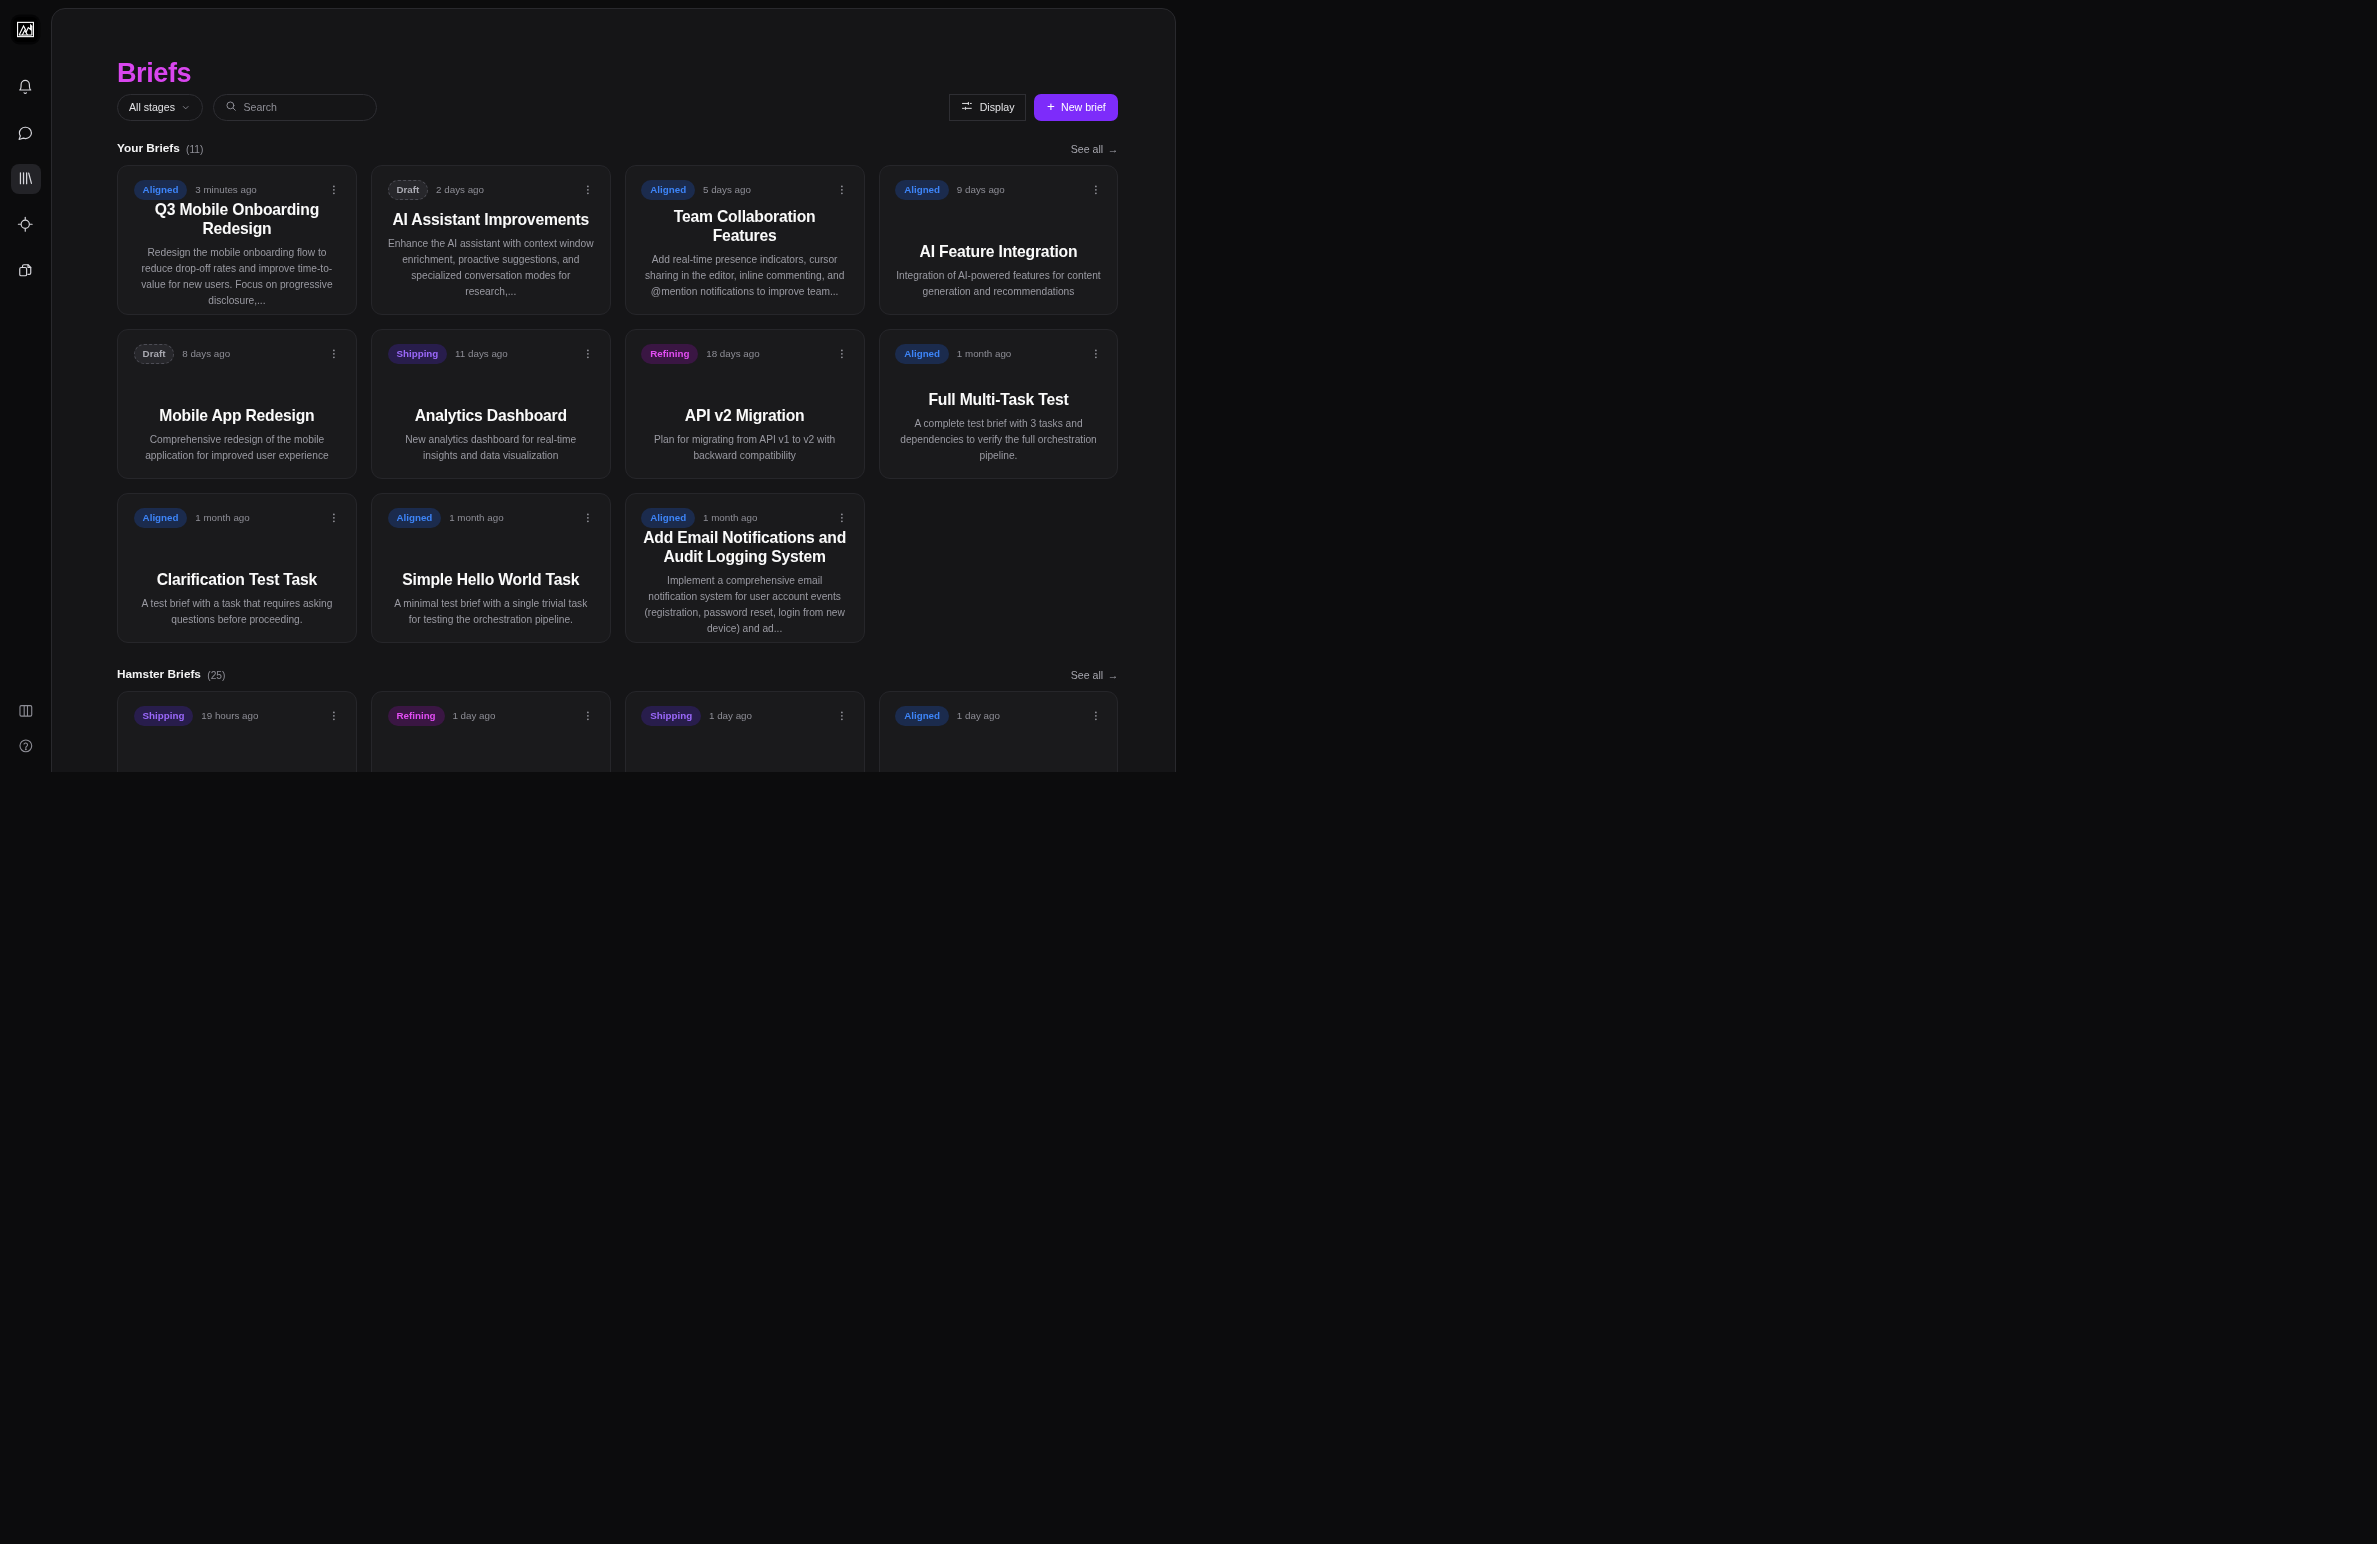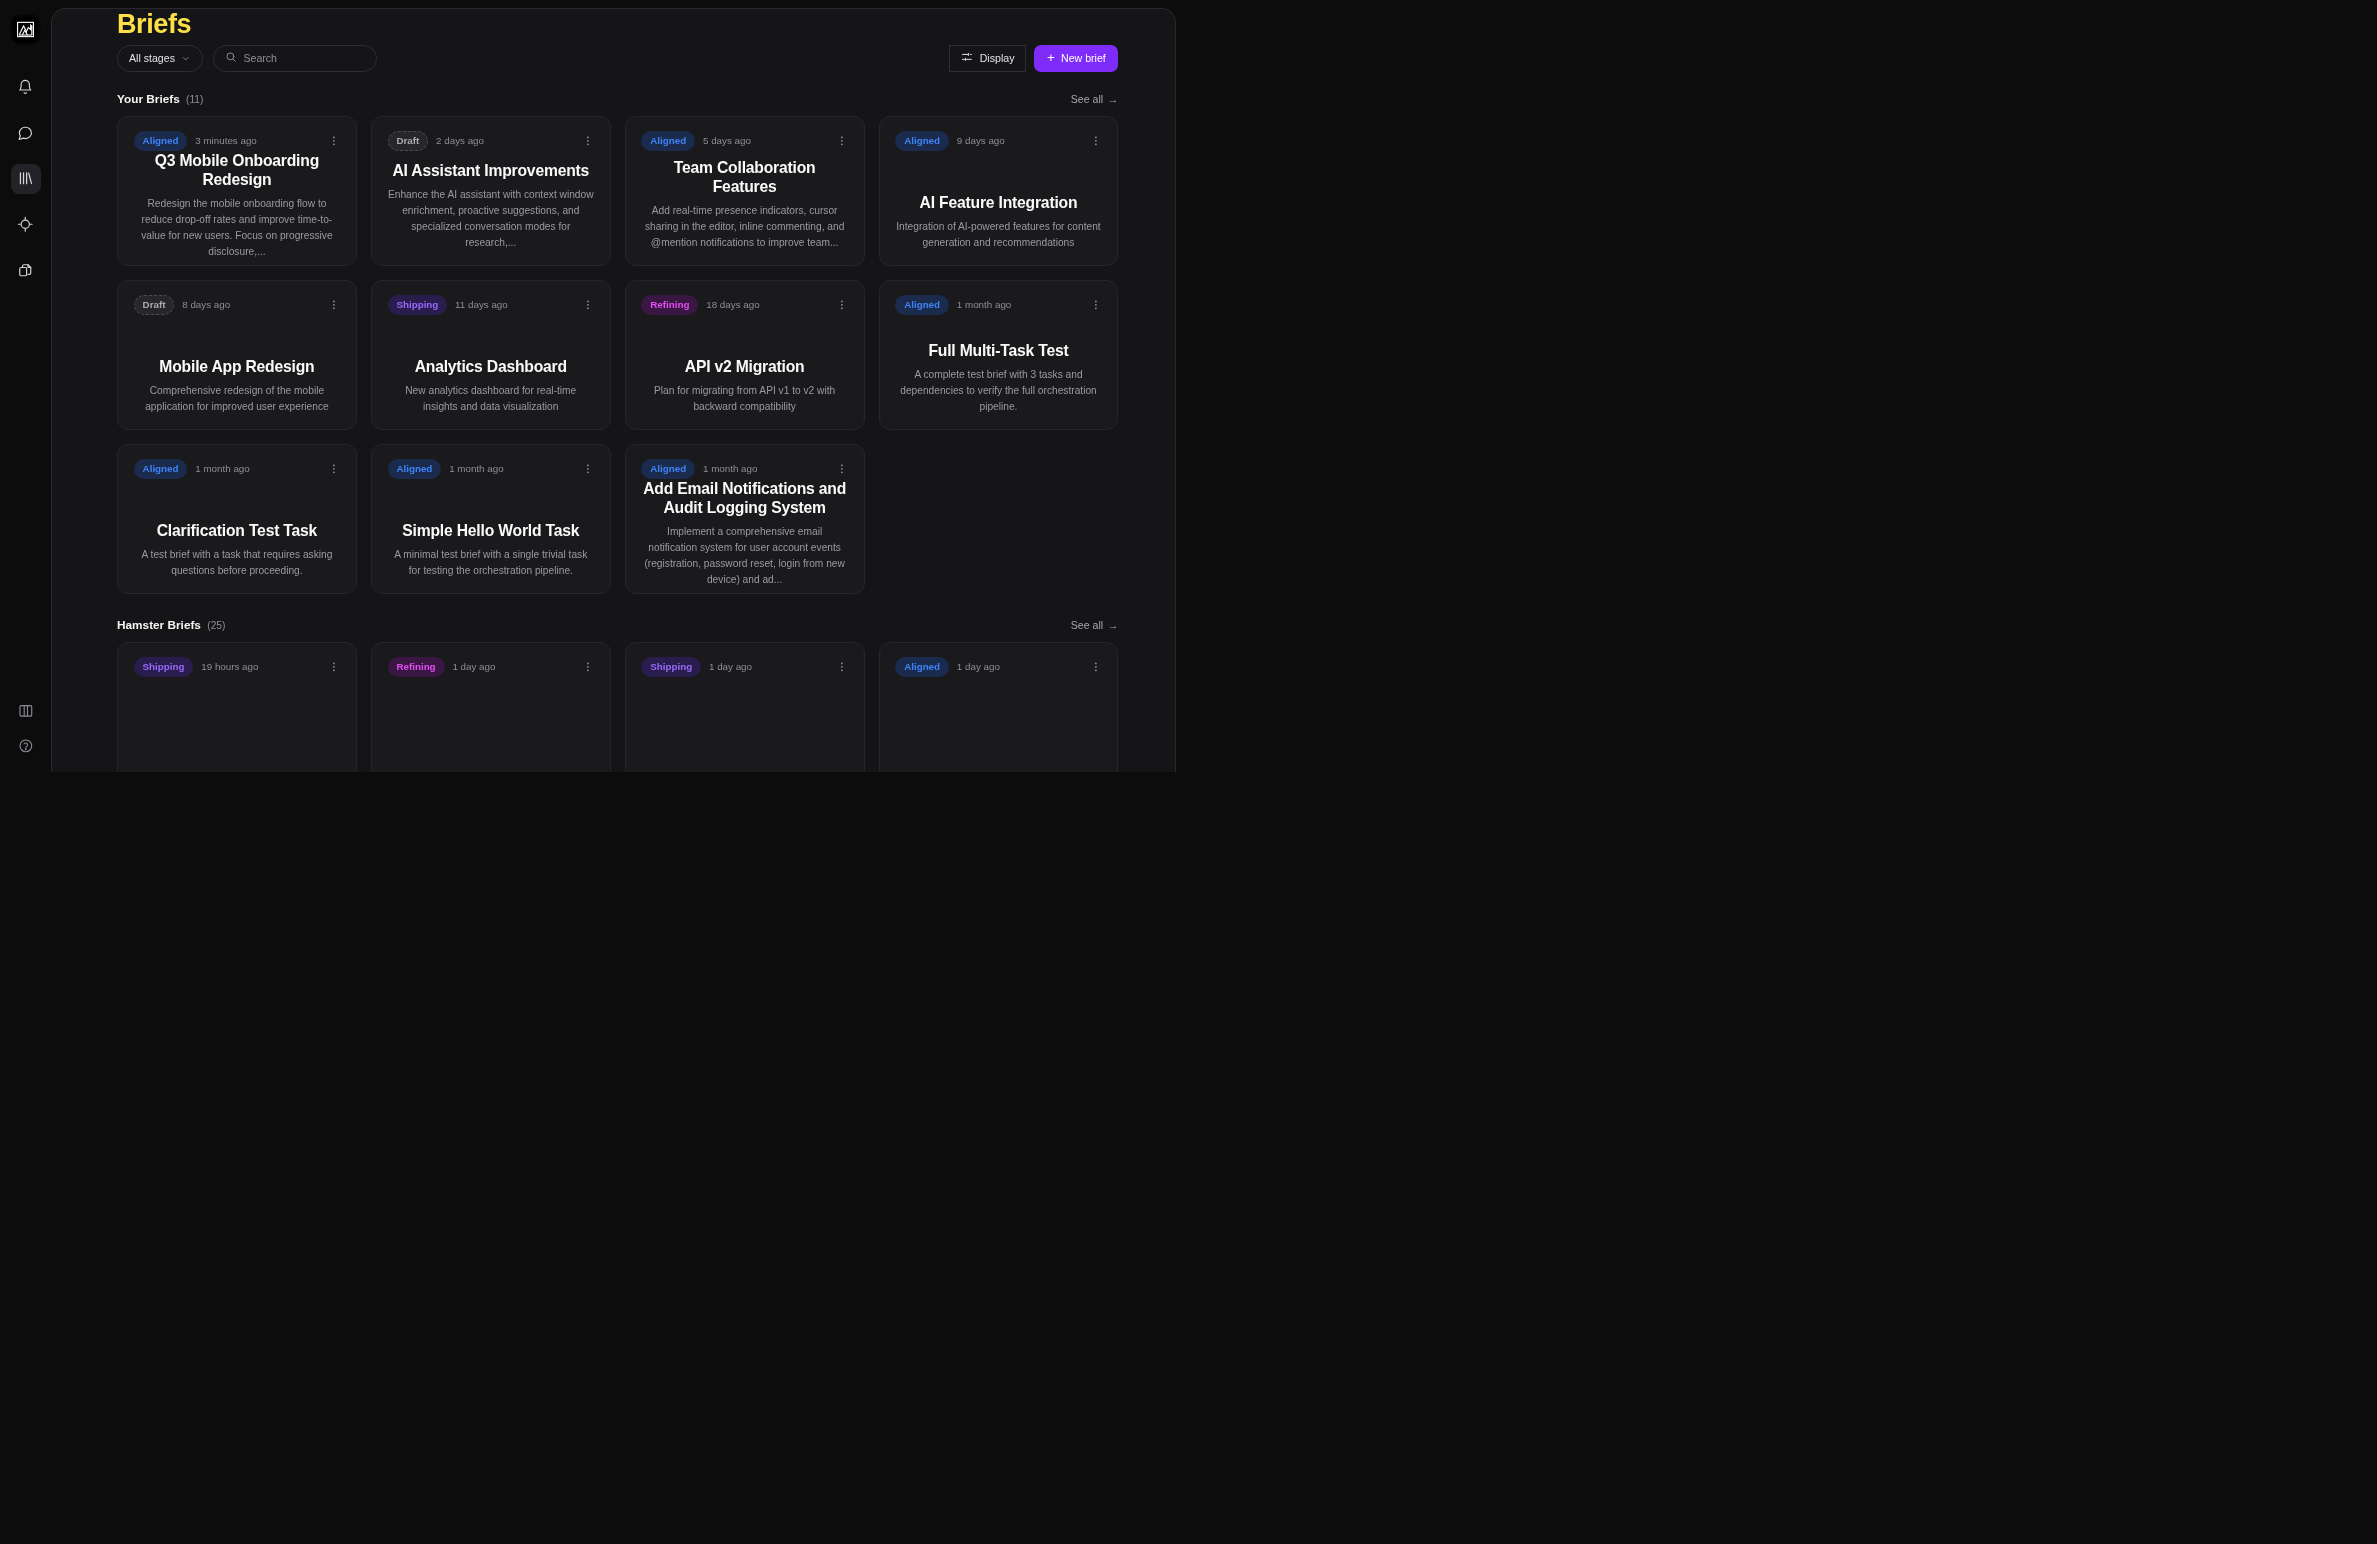--- a/index.html
+++ b/index.html
@@ -33,21 +33,21 @@
   .side-icon svg { display:block; }
 
   
   .panel {
     position:absolute; left:51px; top:7.9px; right:12.6px; bottom:-11px;
     background:#151517; border:0.8px solid #29292d;
     border-radius:14px 14px 0 0; overflow:hidden;
   }
   .content { padding:0 57px 0 65px; }
 
-  .page-title { font-size:27px; font-weight:700; letter-spacing:-0.4px; color:#fde047; }
+  .page-title { font-size:27px; font-weight:700; letter-spacing:-0.4px; margin-top:49px; color:#d946ef; }
 
   
   .toolbar { display:flex; align-items:center; margin-top:5px; gap:10px; }
   .stage-filter {
     height:27px; padding:0 11px; border:0.8px solid #2e2e33; border-radius:13.4px;
     display:flex; align-items:center; gap:6.3px; font-size:10.6px; color:#e4e4e7;
     background:transparent; cursor:pointer;
   }
   .stage-filter .chev { color:#8e8e96; display:flex; }
   .searchbox {
@@ -69,21 +69,21 @@
   }
   .btn-new {
     height:27px; padding:0 12.6px; border:none; border-radius:7px;
     background:#7d2cfa; color:#fff; font-size:10.6px;
     display:flex; align-items:center; gap:6.3px; cursor:pointer;
     font-family:inherit;
   }
   .btn-new .plus { font-size:13.4px; font-weight:400; line-height:1; margin-top:-0.8px; }
 
   
-  .section-head { display:flex; align-items:center; margin-top:20.4px; }
+  .section-head { display:flex; align-items:flex-end; margin-top:20.4px; }
   .section-title { font-size:11.8px; font-weight:700; color:#f4f4f5; }
   .section-count { font-size:10.2px; color:#8e8e96; margin-left:6.3px; }
   .see-all { margin-left:auto; font-size:10.6px; color:#a6a6ae; cursor:pointer; display:flex; align-items:center; gap:4.7px; }
 
   .grid { display:grid; grid-template-columns:repeat(4,1fr); gap:14px; margin-top:10.2px; }
   .card {
     background:#1a1a1c; border:0.8px solid #26262a; border-radius:11px;
     height:150px; padding:13.4px 15.7px 14px; display:flex; flex-direction:column;
     cursor:pointer;
     text-align:center;

